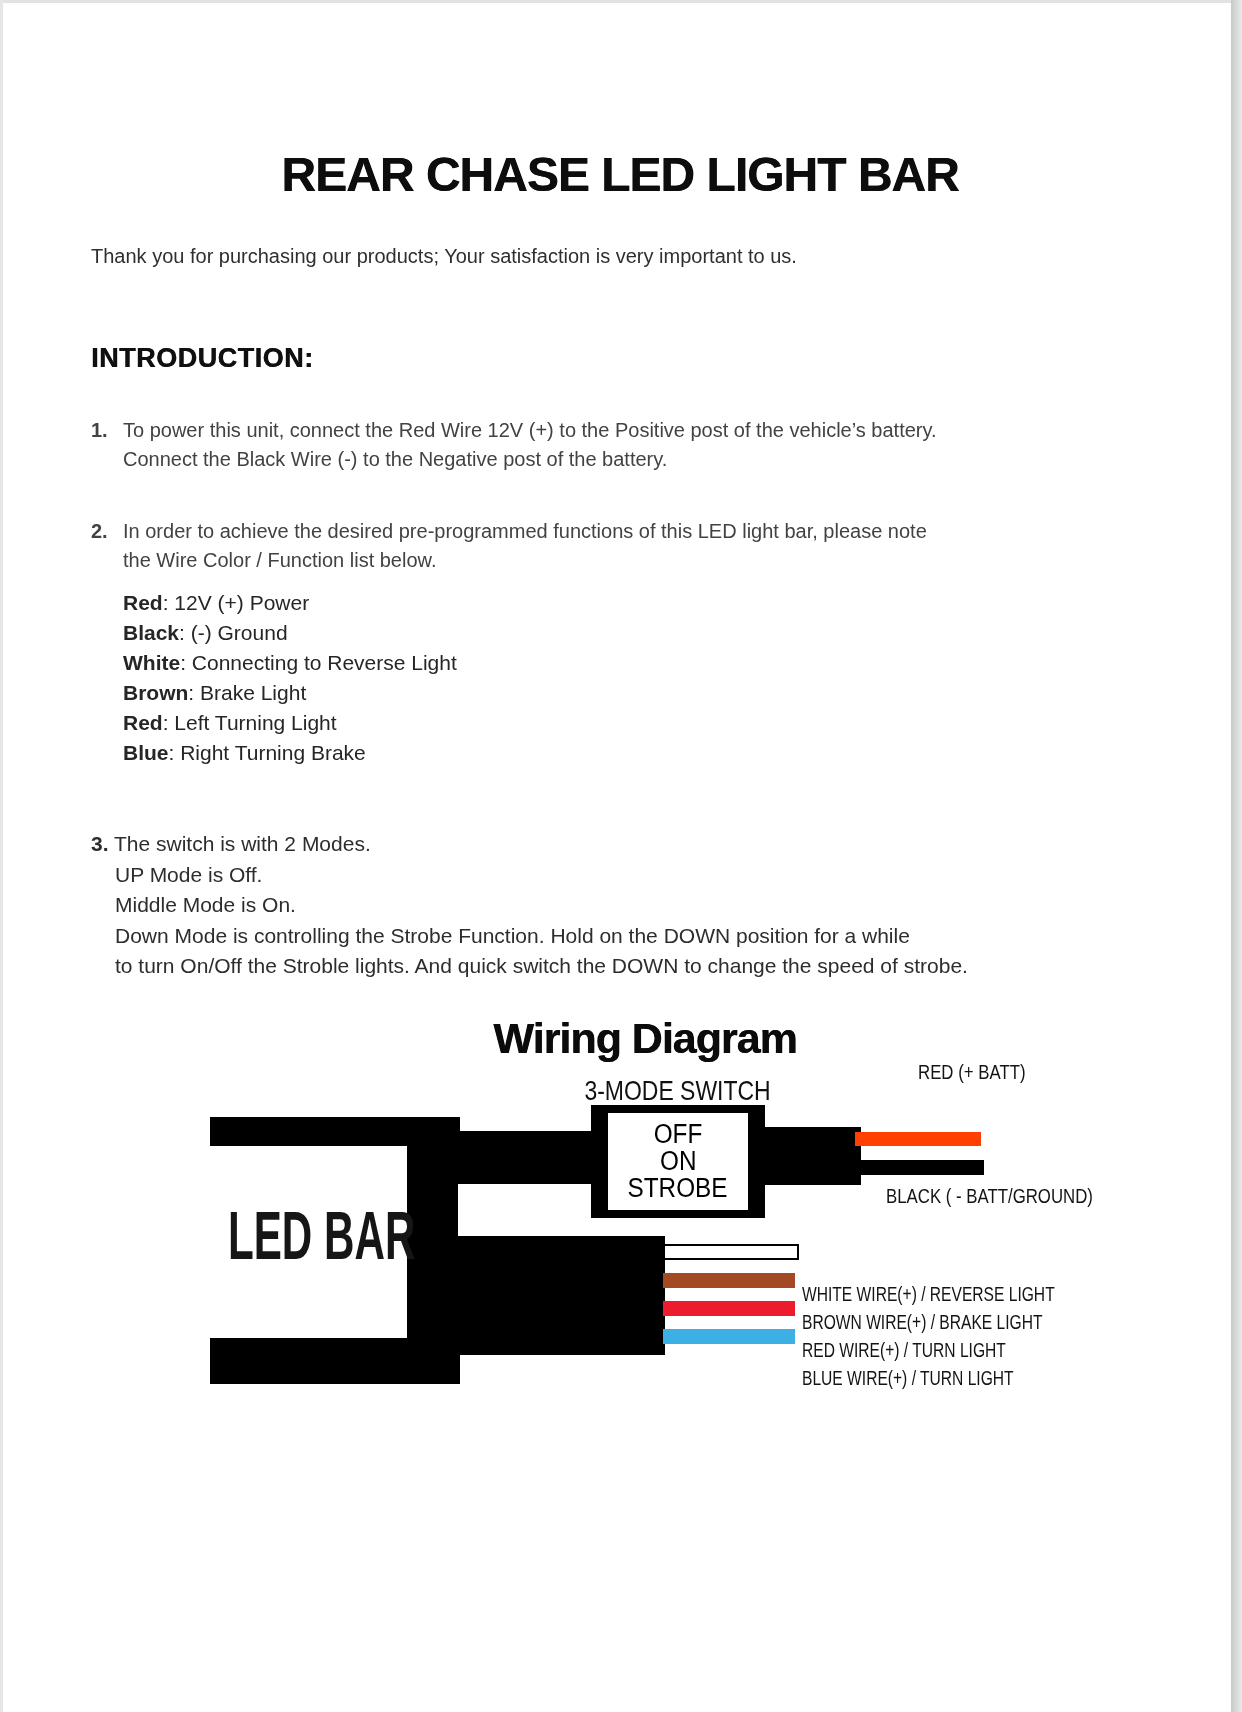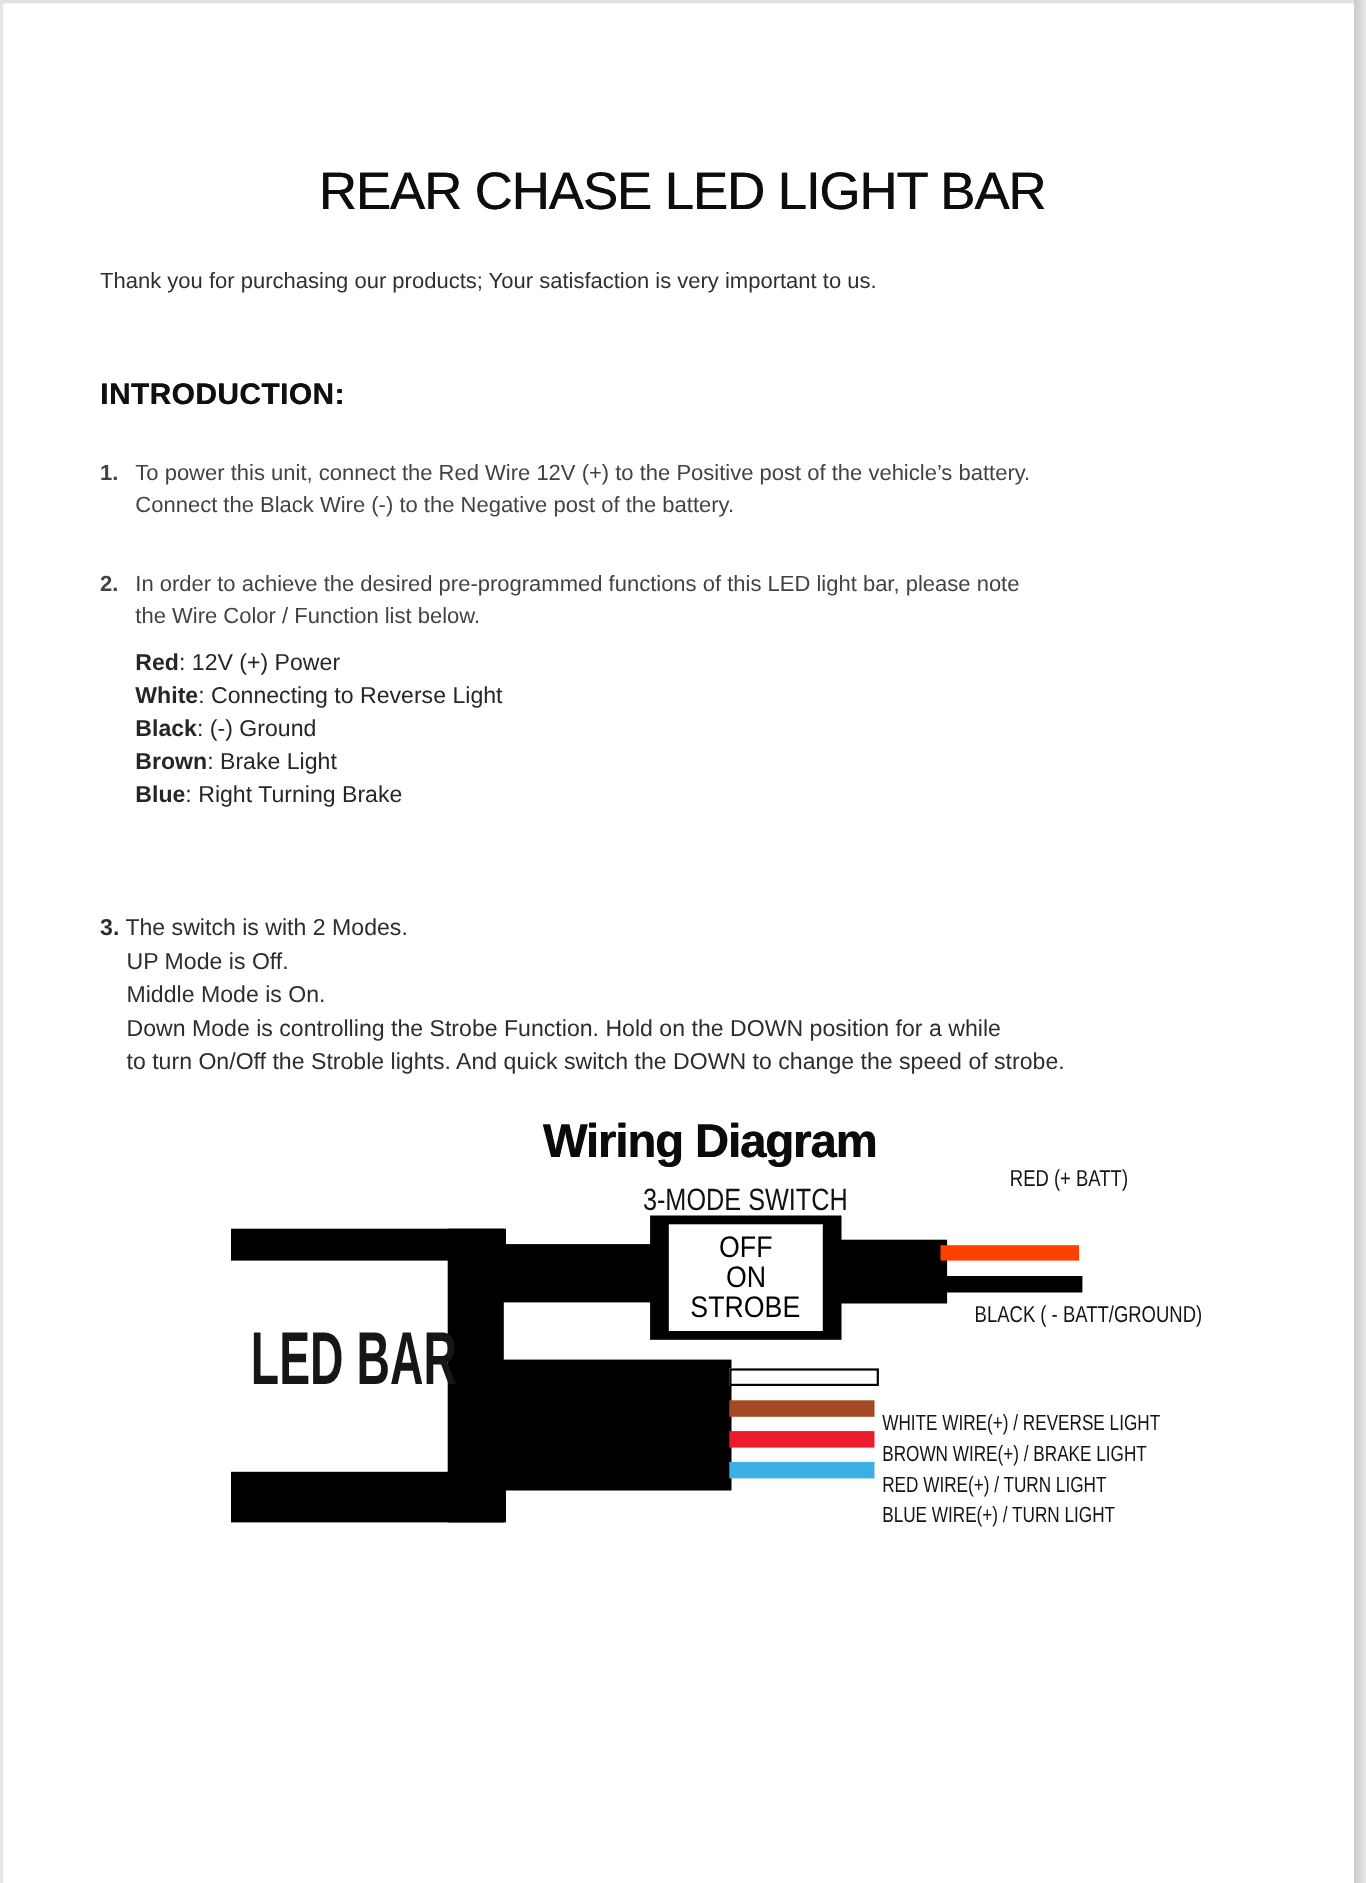--- a/index.html
+++ b/index.html
@@ -13,21 +13,21 @@
   }
   .edge-top{position:absolute;left:0;top:0;width:1242px;height:3px;background:#e2e2e2;}
   .edge-left{position:absolute;left:0;top:0;width:3px;height:1712px;background:#e6e6e6;}
   .edge-right{position:absolute;right:0;top:0;width:11px;height:1712px;
     background:linear-gradient(to right,#c9c9c9,#e9e9e9);}
   .abs{position:absolute;}
   .nowrap{white-space:nowrap;}
 
   .doc-title{
     left:70px;top:147px;width:1100px;text-align:center;
-    font-size:48px;font-weight:normal;letter-spacing:-1px;color:#0d0d0d;
+    font-size:48px;font-weight:bold;letter-spacing:-1px;color:#0d0d0d;
     text-shadow:0.5px 0 0 currentColor;
   }
   .thanks{left:91px;top:245px;font-size:20px;color:#2f2f2f;}
   .intro{left:91px;top:343px;font-size:27px;font-weight:bold;color:#101010;letter-spacing:0.5px;
     text-shadow:0.4px 0 0 currentColor;}
 
   .num-item{display:flex;align-items:flex-start;color:#424242;font-size:20px;line-height:29px;}
   .num-item .num{width:32px;font-weight:bold;flex:0 0 32px;}
   .item1{left:91px;top:416px;}
   .item2{left:91px;top:517px;}
@@ -118,23 +118,24 @@
   <div class="abs num-item item2">
     <div class="num">2.</div>
     <div>
       <div class="nowrap">In order to achieve the desired pre-programmed functions of this LED light bar, please note</div>
       <div class="nowrap">the Wire Color / Function list below.</div>
     </div>
   </div>
 
   <div class="abs wirelist">
     <div><b>Red</b><span>: 12V (+) Power</span></div>
+    <div><b>Black</b><span>: (-) Ground</span></div>
     <div><b>White</b><span>: Connecting to Reverse Light</span></div>
-    <div><b>Black</b><span>: (-) Ground</span></div>
     <div><b>Brown</b><span>: Brake Light</span></div>
+    <div><b>Red</b><span>: Left Turning Light</span></div>
     <div><b>Blue</b><span>: Right Turning Brake</span></div>
   </div>
 
   <div class="abs item3">
     <div class="first nowrap"><b>3.</b> <span>The switch is with 2 Modes.</span></div>
     <div class="cont nowrap">UP Mode is Off.</div>
     <div class="cont nowrap">Middle Mode is On.</div>
     <div class="cont nowrap">Down Mode is controlling the Strobe Function. Hold on the DOWN position for a while</div>
     <div class="cont nowrap">to turn On/Off the Stroble lights. And quick switch the DOWN to change the speed of strobe.</div>
   </div>

